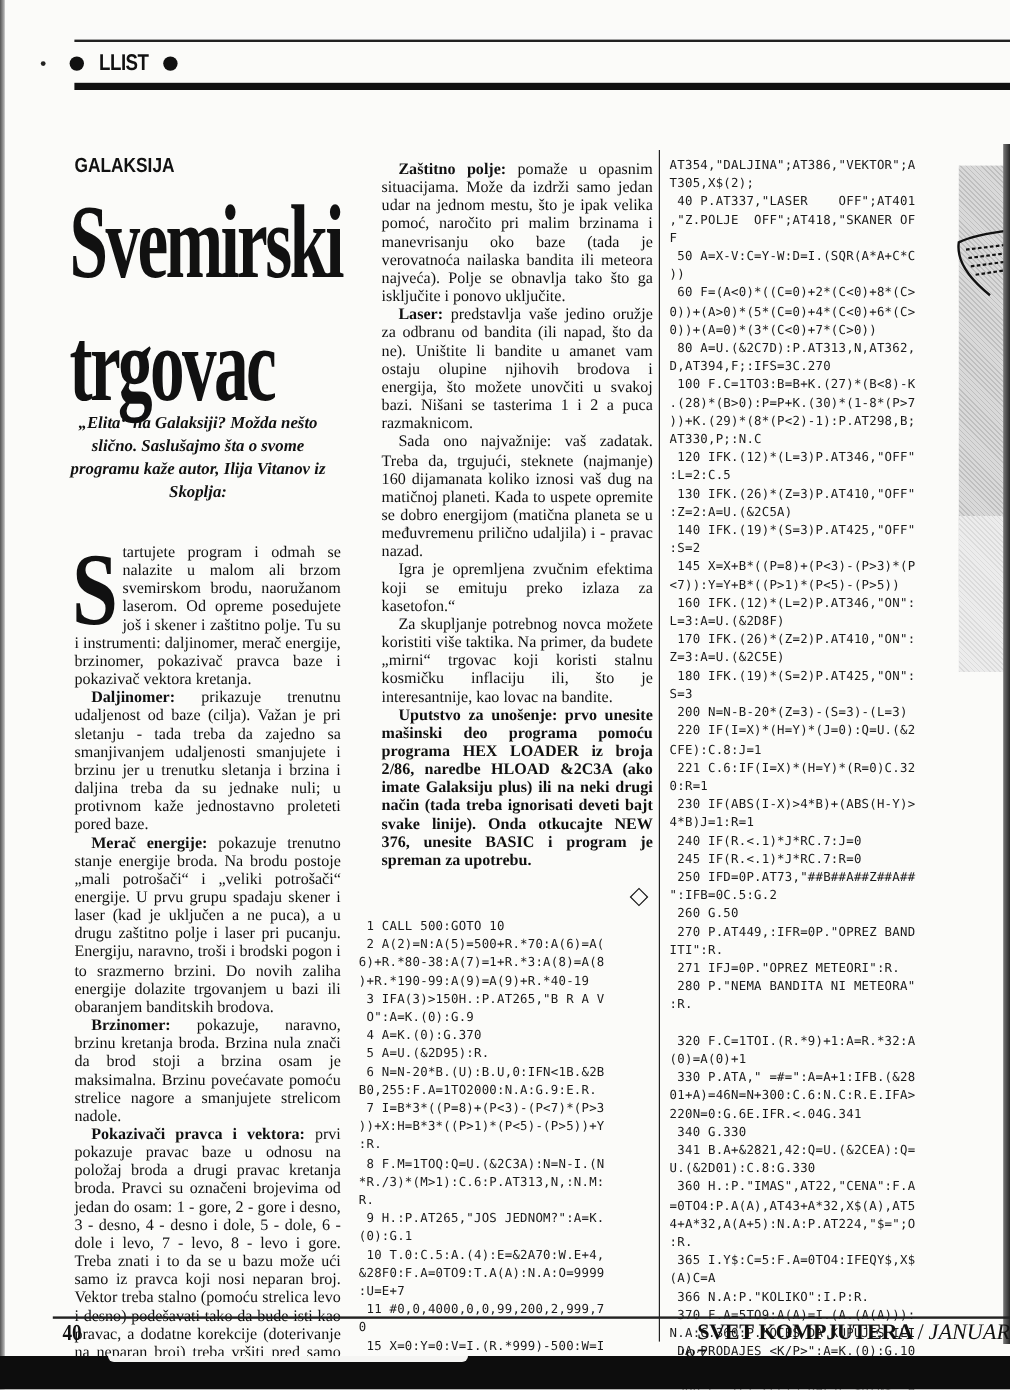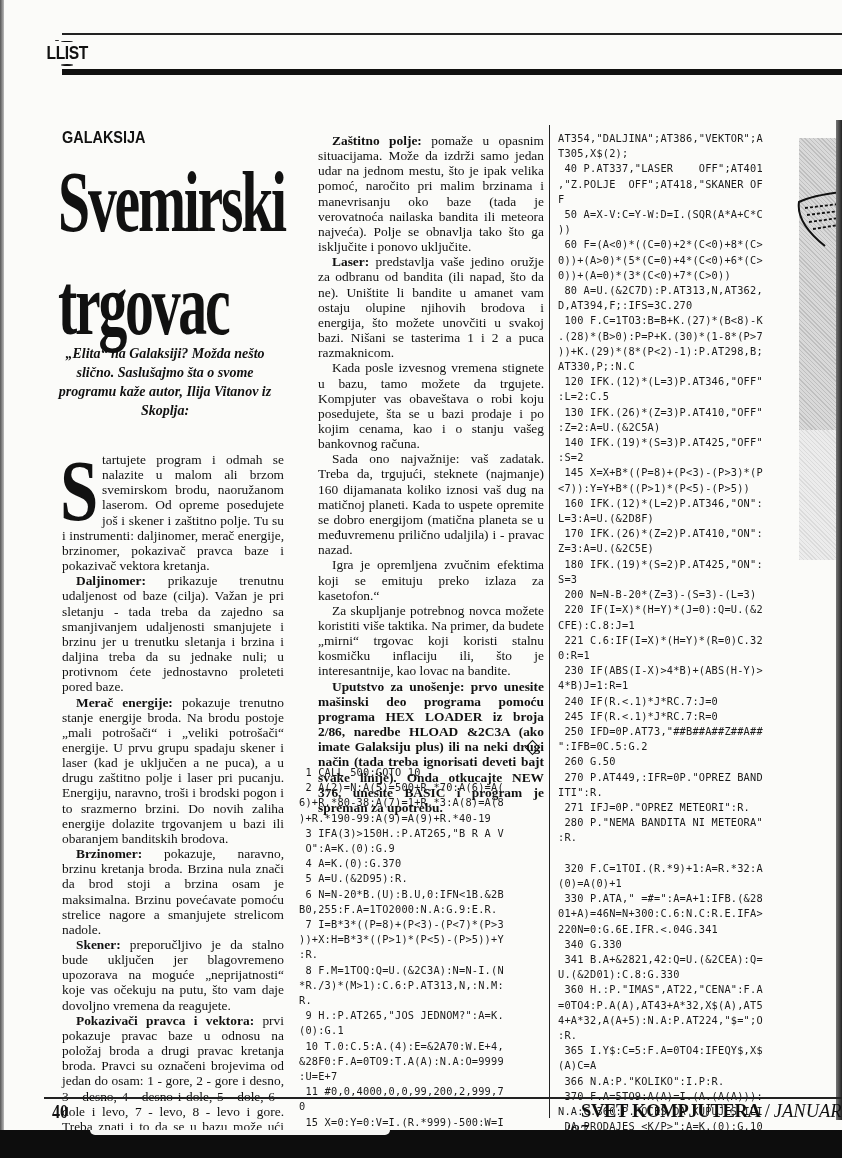--- a/index.html
+++ b/index.html
@@ -3,21 +3,21 @@
 <meta charset="utf-8">
 <style>
   html, body { margin: 0; padding: 0; }
   body {
     width: 842px; height: 1158px; position: relative; overflow: hidden;
     background: #fbfbf9; color: #111;
     font-family: "Liberation Serif", "DejaVu Serif", serif;
   }
   .left-edge { position: absolute; left: 0; top: 0; width: 4px; height: 1158px; background: linear-gradient(to right, #555, #bbb); }
   .top-rule { position: absolute; left: 62px; top: 33px; width: 780px; height: 2px; background: #222; }
-  .header { position: absolute; left: 34px; top: 40px; height: 26px; display: flex; align-items: center; flex-direction: column; }
+  .header { position: absolute; left: 34px; top: 40px; height: 26px; display: flex; align-items: center; }
   .stray-dot { width: 4px; height: 4px; border-radius: 50%; background: #222; margin-right: 20px; }
   .bullet { width: 12px; height: 12px; border-radius: 50%; background: #111; }
   .section-title {
     font-family: "Liberation Sans", "DejaVu Sans", sans-serif; font-weight: bold;
     font-size: 19px; letter-spacing: -0.5px; margin: 0 8px; transform: scaleX(0.82); transform-origin: center;
   }
   .thick-rule { position: absolute; left: 62px; top: 69px; width: 780px; height: 6px; background: #111; }
 
   
   .kicker {
@@ -104,31 +104,29 @@
 <h1 class="headline" style="margin:0">
   <span>Svemirski</span>
   <span>trgovac</span>
 </h1>
 <div class="lead">„Elita“ na Galaksiji? Možda nešto slično. Saslušajmo šta o svome programu kaže autor, Ilija Vitanov iz Skoplja:</div>
 
 <div class="col col1">
   <p class="noindent">
     <span class="dropcap">S</span><span>tartujete program i odmah se nalazite u malom ali brzom svemirskom brodu, naoružanom laserom. Od opreme posedujete još i skener i zaštitno polje. Tu su i instrumenti: daljinomer, merač energije, brzinomer, pokazivač pravca baze i pokazivač vektora kretanja.</span>
   </p>
-  <p><b>Daljinomer:</b><span> prikazuje trenutnu udaljenost od baze (cilja). Važan je pri sletanju - tada treba da zajedno sa smanjivanjem udaljenosti smanjujete i brzinu jer u trenutku sletanja i brzina i daljina treba da su jednake nuli; u protivnom ćete jednostavno proleteti pored baze.</span></p>
+  <p><b>Daljinomer:</b><span> prikazuje trenutnu udaljenost od baze (cilja). Važan je pri sletanju - tada treba da zajedno sa smanjivanjem udaljenosti smanjujete i brzinu jer u trenutku sletanja i brzina i daljina treba da su jednake nuli; u protivnom kaže jednostavno proleteti pored baze.</span></p>
   <p><b>Merač energije:</b><span> pokazuje trenutno stanje energije broda. Na brodu postoje „mali potrošači“ i „veliki potrošači“ energije. U prvu grupu spadaju skener i laser (kad je uključen a ne puca), a u drugu zaštitno polje i laser pri pucanju. Energiju, naravno, troši i brodski pogon i to srazmerno brzini. Do novih zaliha energije dolazite trgovanjem u bazi ili obaranjem banditskih brodova.</span></p>
   <p><b>Brzinomer:</b><span> pokazuje, naravno, brzinu kretanja broda. Brzina nula znači da brod stoji a brzina osam je maksimalna. Brzinu povećavate pomoću strelice nagore a smanjujete strelicom nadole.</span></p>
-  <p><b>Skener:</b><span> preporučljivo je da stalno bude uključen jer blagovremeno upozorava na moguće „neprijatnosti“ koje vas očekuju na putu, što vam daje dovoljno vremena da reagujete.</span></p>
   <p><b>Pokazivači pravca i vektora:</b><span> prvi pokazuje pravac baze u odnosu na položaj broda a drugi pravac kretanja broda. Pravci su označeni brojevima od jedan do osam: 1 - gore, 2 - gore i desno, 3 - desno, 4 - desno i dole, 5 - dole, 6 - dole i levo, 7 - levo, 8 - levo i gore. Treba znati i to da se u bazu može ući samo iz pravca koji nosi neparan broj. Vektor treba stalno (pomoću strelica levo i desno) podešavati tako da bude isti kao pravac, a dodatne korekcije (doterivanje na neparan broj) treba vršiti pred samo sletanje.</span></p>
 </div>
 
 <div class="col col2">
   <p><b>Zaštitno polje:</b><span> pomaže u opasnim situacijama. Može da izdrži samo jedan udar na jednom mestu, što je ipak velika pomoć, naročito pri malim brzinama i manevrisanju oko baze (tada je verovatnoća nailaska bandita ili meteora najveća). Polje se obnavlja tako što ga isključite i ponovo uključite.</span></p>
   <p><b>Laser:</b><span> predstavlja vaše jedino oružje za odbranu od bandita (ili napad, što da ne). Uništite li bandite u amanet vam ostaju olupine njihovih brodova i energija, što možete unovčiti u svakoj bazi. Nišani se tasterima 1 i 2 a puca razmaknicom.</span></p>
-  <p>Kada posle izvesnog vremena stignete u bazu, tamo možete da trgujete. Kompjuter vas obaveštava o robi koju posedujete, šta se u bazi prodaje i po kojim cenama, kao i o stanju vašeg bankovnog računa.</p>
   <p>Sada ono najvažnije: vaš zadatak. Treba da, trgujući, steknete (najmanje) 160 dijamanata koliko iznosi vaš dug na matičnoj planeti. Kada to uspete opremite se dobro energijom (matična planeta se u međuvremenu prilično udaljila) i - pravac nazad.</p>
   <p>Igra je opremljena zvučnim efektima koji se emituju preko izlaza za kasetofon.“</p>
   <p>Za skupljanje potrebnog novca možete koristiti više taktika. Na primer, da budete „mirni“ trgovac koji koristi stalnu kosmičku inflaciju ili, što je interesantnije, kao lovac na bandite.</p>
   <p><b>Uputstvo za unošenje: prvo unesite mašinski deo programa pomoću programa HEX LOADER iz broja 2/86, naredbe HLOAD &amp;2C3A (ako imate Galaksiju plus) ili na neki drugi način (tada treba ignorisati deveti bajt svake linije). Onda otkucajte NEW 376, unesite BASIC i program je spreman za upotrebu.</b></p>
 </div>
 <div class="end-mark"></div>
 
 <div class="code code1" id="code-col-1"><div> 1 CALL 500:GOTO 10</div><div> 2 A(2)=N:A(5)=500+R.*70:A(6)=A(</div><div>6)+R.*80-38:A(7)=1+R.*3:A(8)=A(8</div><div>)+R.*190-99:A(9)=A(9)+R.*40-19</div><div> 3 IFA(3)&gt;150H.:P.AT265,"B R A V</div><div> O":A=K.(0):G.9</div><div> 4 A=K.(0):G.370</div><div> 5 A=U.(&amp;2D95):R.</div><div> 6 N=N-20*B.(U):B.U,0:IFN&lt;1B.&amp;2B</div><div>B0,255:F.A=1TO2000:N.A:G.9:E.R.</div><div> 7 I=B*3*((P=8)+(P&lt;3)-(P&lt;7)*(P&gt;3</div><div>))+X:H=B*3*((P&gt;1)*(P&lt;5)-(P&gt;5))+Y</div><div>:R.</div><div> 8 F.M=1TOQ:Q=U.(&amp;2C3A):N=N-I.(N</div><div>*R./3)*(M&gt;1):C.6:P.AT313,N,:N.M:</div><div>R.</div><div> 9 H.:P.AT265,"JOS JEDNOM?":A=K.</div><div>(0):G.1</div><div> 10 T.0:C.5:A.(4):E=&amp;2A70:W.E+4,</div><div>&amp;28F0:F.A=0TO9:T.A(A):N.A:O=9999</div><div>:U=E+7</div><div> 11 #0,0,4000,0,0,99,200,2,999,7</div><div>0</div><div> 15 X=0:Y=0:V=I.(R.*999)-500:W=I</div><div>.(R.*999)-500</div><div> 19 N=A(2):P=1:B=0:J=1:R=J:Z=2:L</div></div>
 <div class="col-divider"></div>
 

